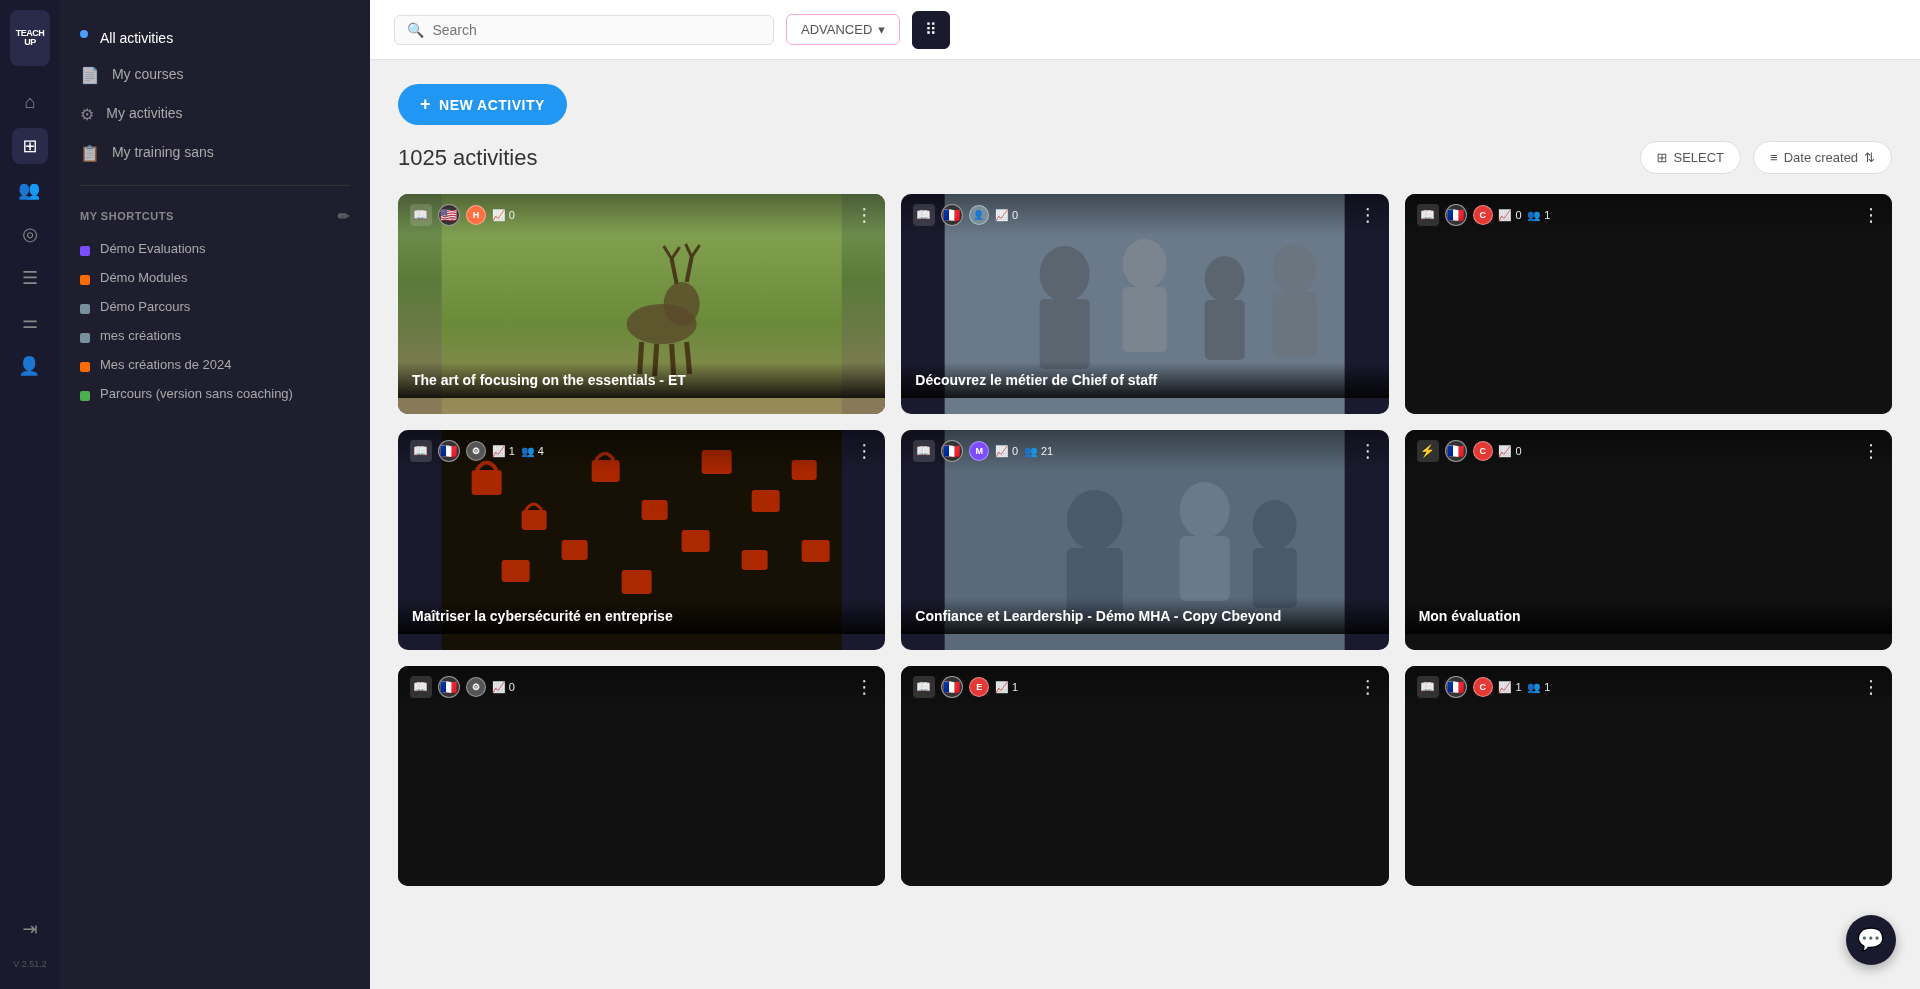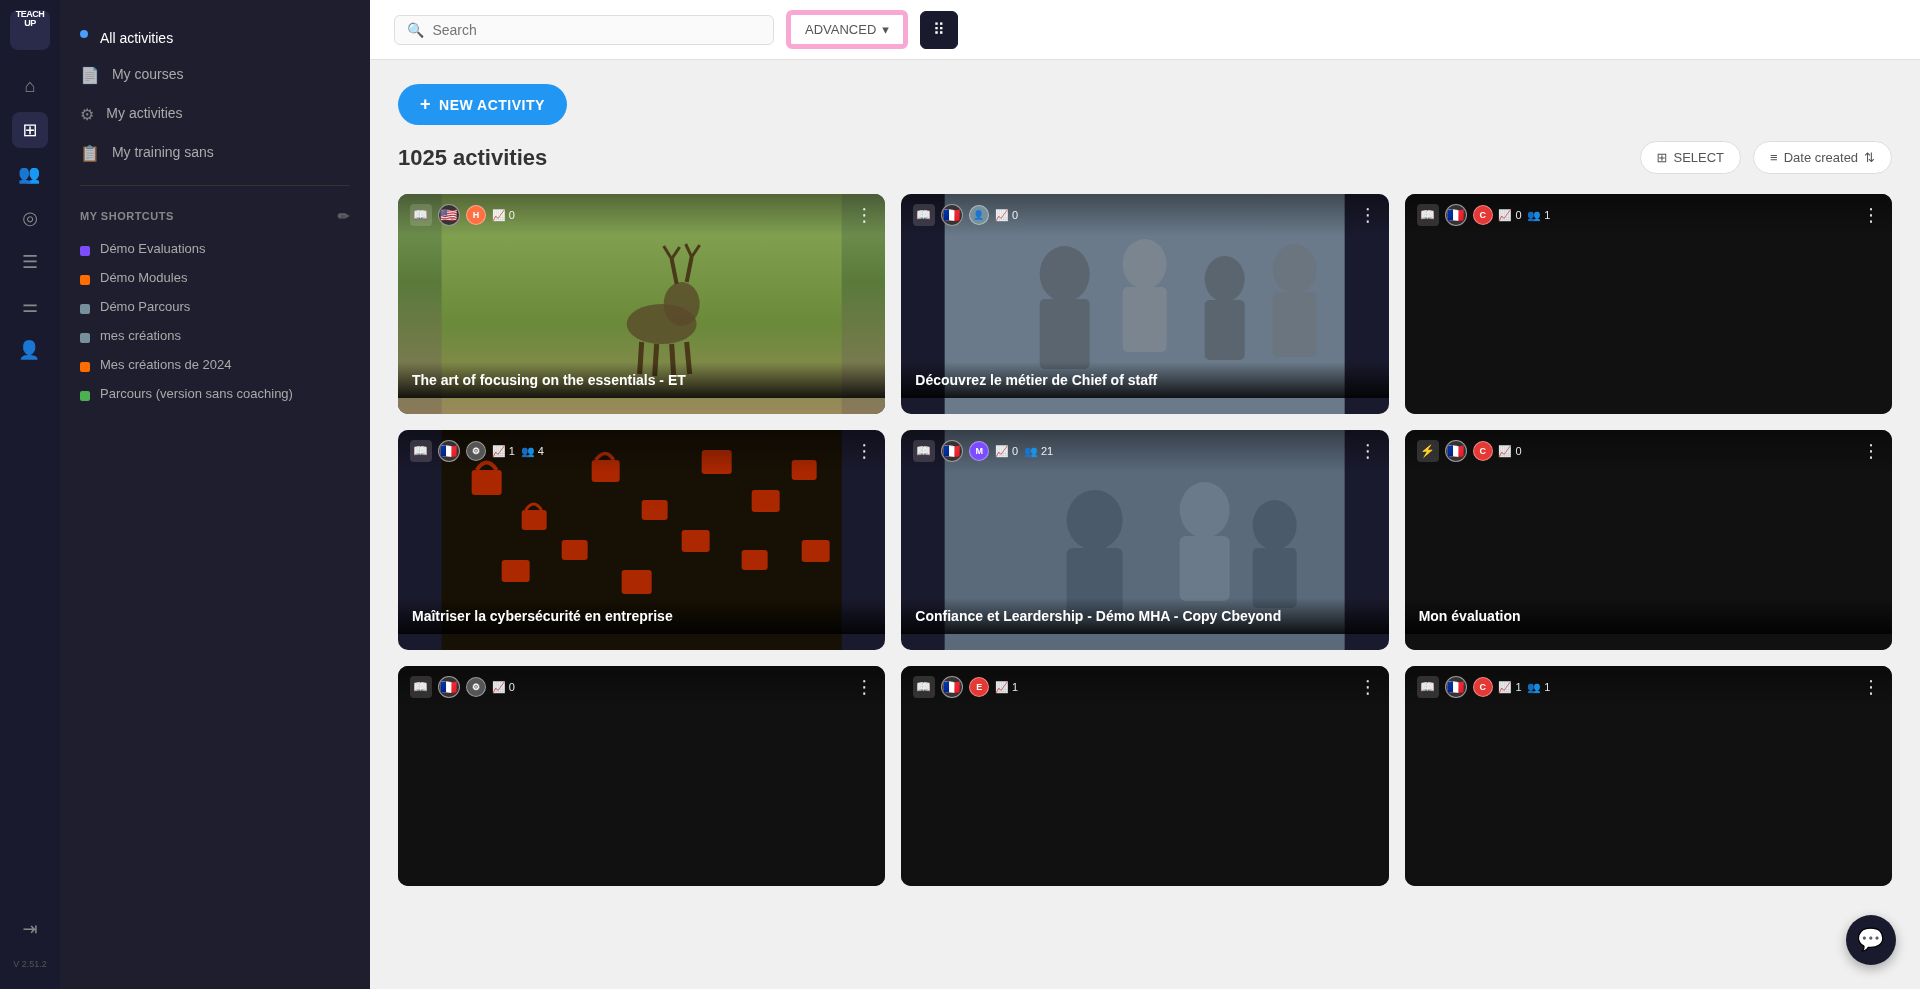--- a/index.html
+++ b/index.html
@@ -10,24 +10,24 @@
       width: 60px;
       background: #1a1a2e;
       display: flex;
       flex-direction: column;
       align-items: center;
       padding: 10px 0;
       gap: 8px;
       z-index: 10;
     }
     .icon-bar-logo {
-      width: 40px; height: 40px;
+      width: 40px; height: 56px;
       background: #2a2a4a;
       border-radius: 8px;
-      display: flex; align-items: flex-start; justify-content: center;
+      display: flex; align-items: center; justify-content: center;
       margin-bottom: 10px;
       font-size: 10px; color: white; font-weight: bold;
     }
     .icon-bar-item {
       width: 36px; height: 36px;
       display: flex; align-items: center; justify-content: center;
       color: #888;
       border-radius: 8px;
       cursor: pointer;
       font-size: 18px;
@@ -121,21 +121,21 @@
       max-width: 380px;
       background: #fafafa;
     }
     .search-box input {
       border: none; background: none; outline: none;
       font-size: 14px; color: #333; width: 100%;
     }
     .search-icon { color: #999; font-size: 14px; }
     .advanced-btn {
       display: flex; align-items: center; gap: 6px;
-      border: 5px solid #f9a8d4;
+      border: 1px solid #f9a8d4;
       border-radius: 6px;
       padding: 7px 14px;
       cursor: pointer;
       font-size: 13px;
       color: #555;
       background: white;
     }
     .grid-icon-btn {
       width: 38px; height: 38px;
       display: flex; align-items: center; justify-content: center;
@@ -169,21 +169,21 @@
       border-radius: 25px;
       padding: 10px 22px;
       font-size: 14px;
       font-weight: 600;
       cursor: pointer;
       letter-spacing: 0.5px;
     }
 
     .activities-count {
       font-size: 22px;
-      font-weight: 700;
+      font-weight: 400;
       color: #333;
     }
 
     .filter-bar {
       display: flex; align-items: center; gap: 12px;
     }
     .select-btn {
       display: flex; align-items: center; gap: 6px;
       border: 1px solid #ddd;
       border-radius: 20px;

